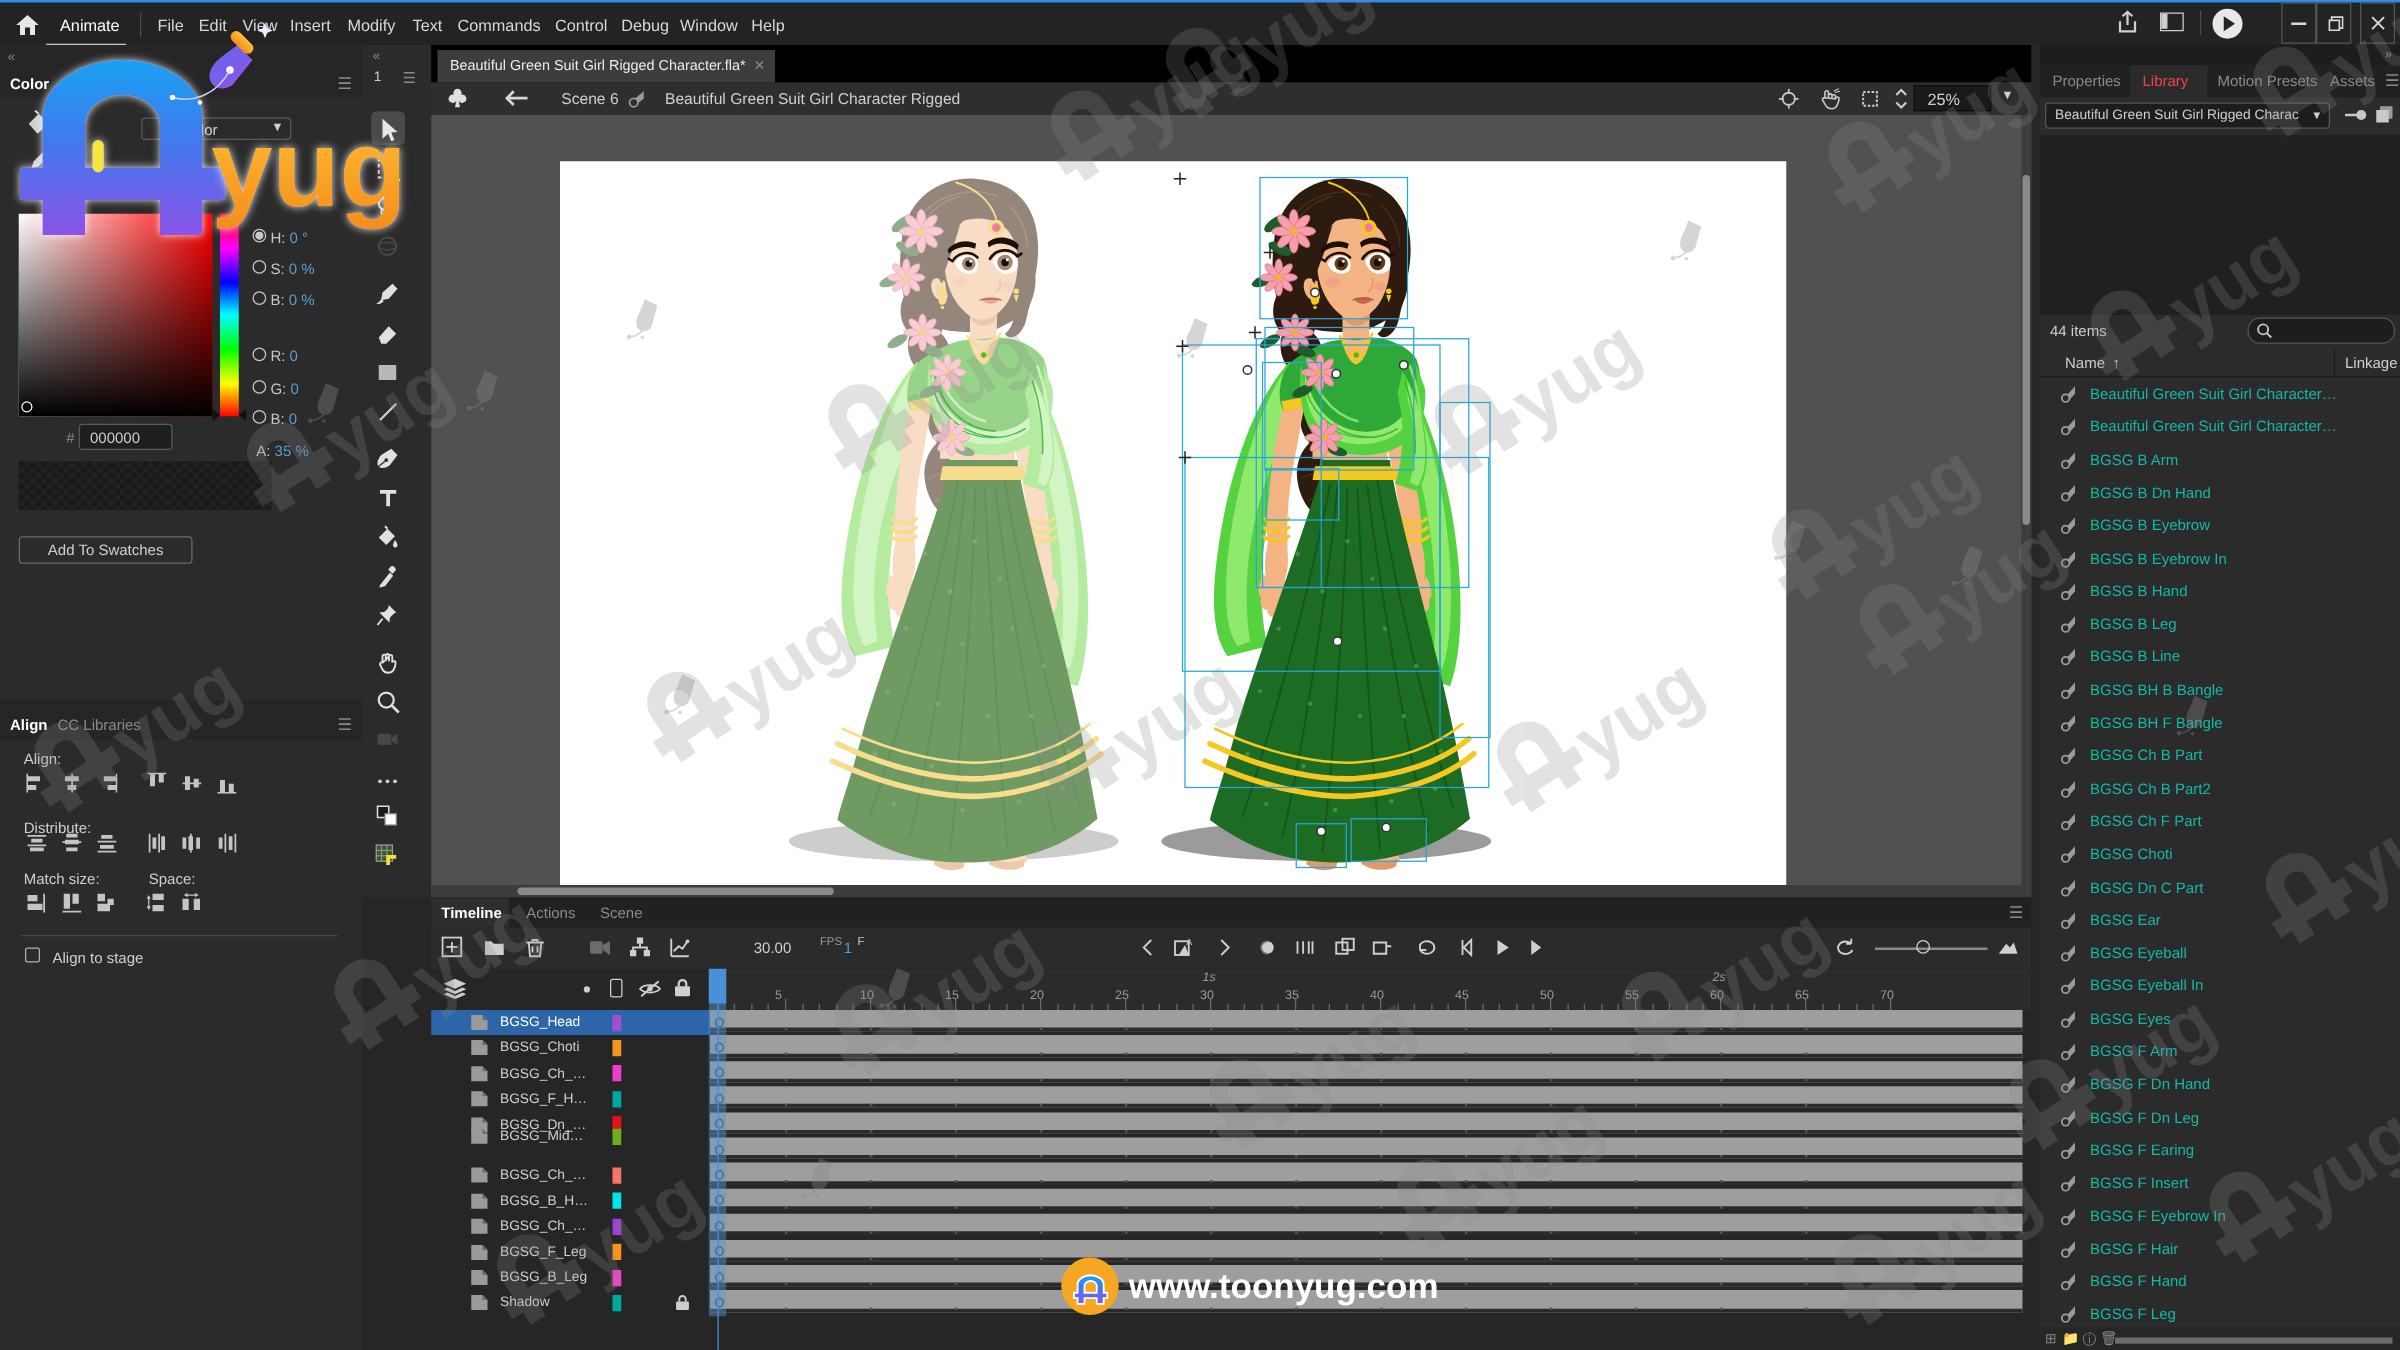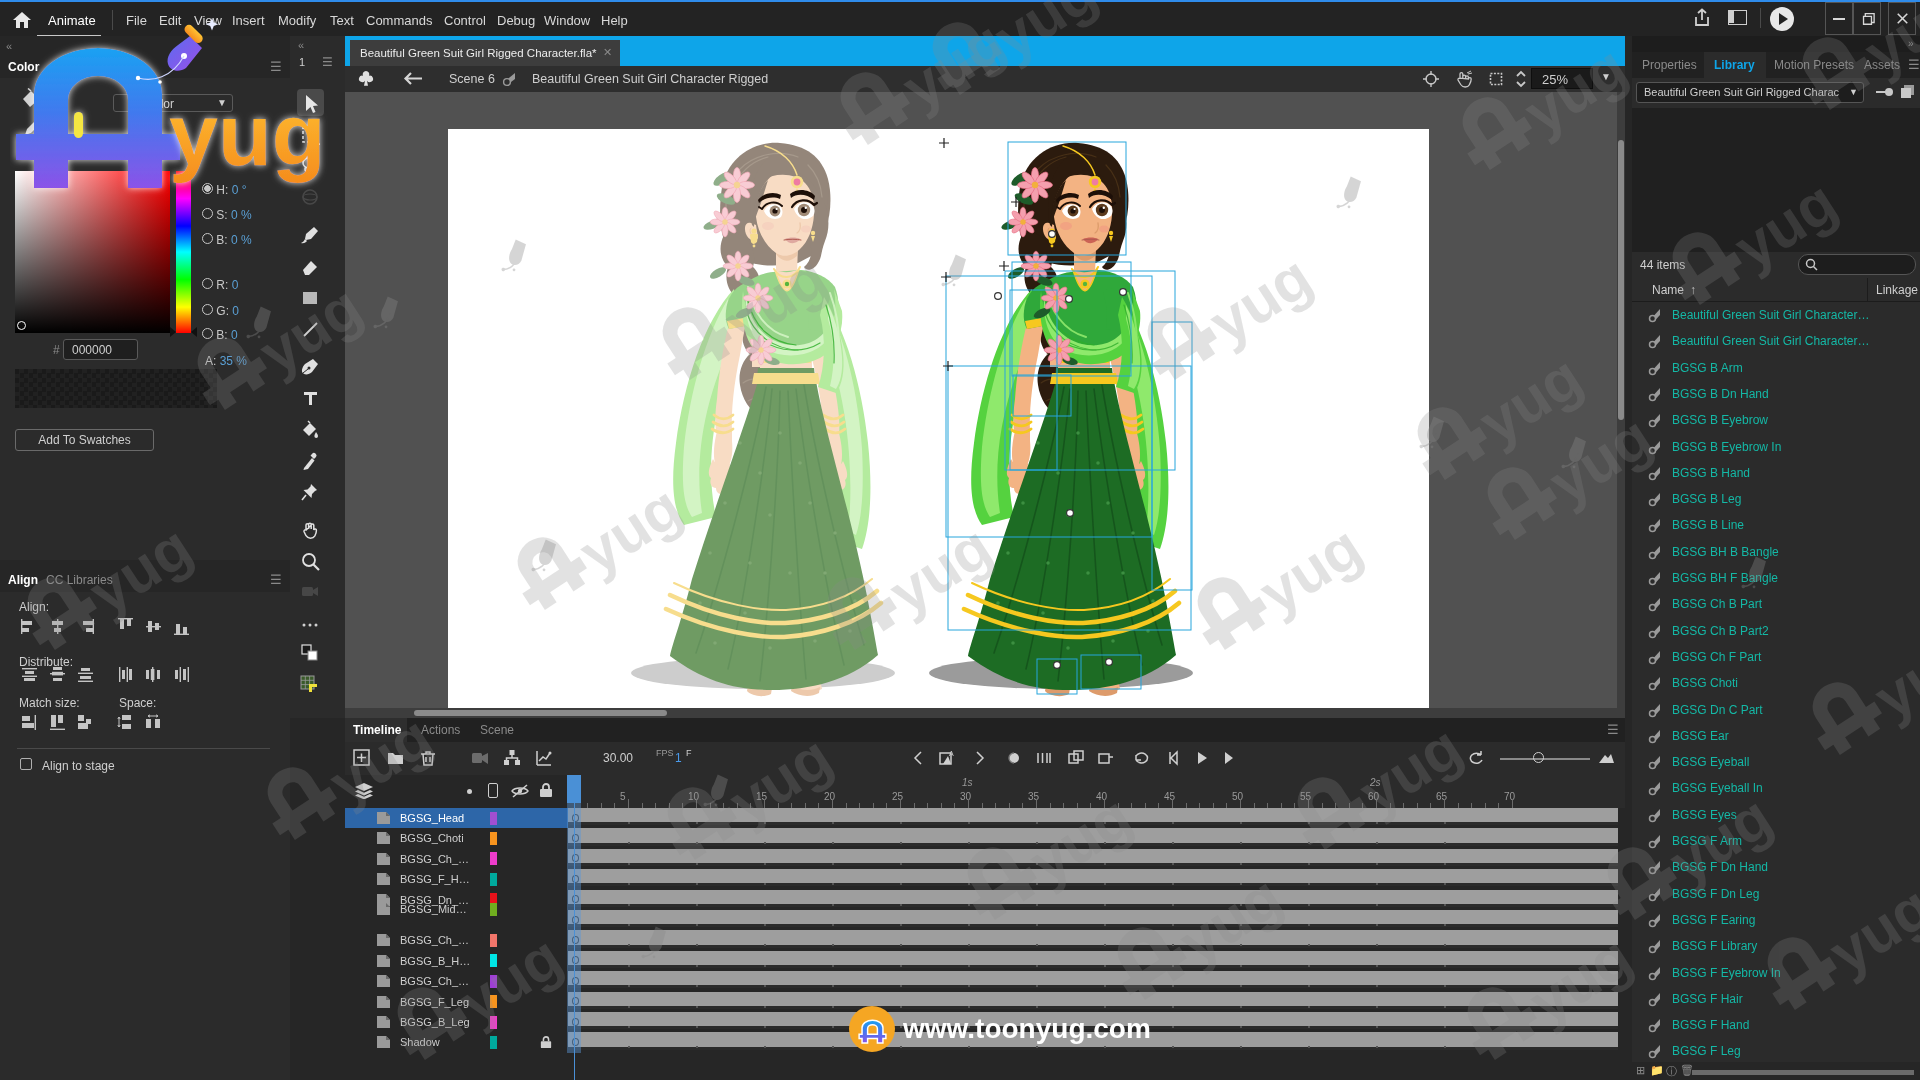--- a/index.html
+++ b/index.html
@@ -1,21 +1,21 @@
 <!DOCTYPE html>
 <html><head><meta charset="utf-8">
 <style>
 *{margin:0;padding:0;box-sizing:border-box}
 html,body{width:1920px;height:1080px;overflow:hidden;background:#262626;font-family:"Liberation Sans",sans-serif;}
 .abs{position:absolute}
 .txt{color:#cfcfcf;font-size:12px;white-space:nowrap}
 .dim{color:#8a8a8a}
 #menubar{left:0;top:0;width:1920px;height:36px;background:#232323;border-top:2px solid #2f8ceb}
 #menubar .mi{position:absolute;top:11px;font-size:13px;color:#d8d8d8}
-#docbar{left:345px;top:36px;width:1280px;height:30px;background:#0ea5e9}
+#docbar{left:345px;top:36px;width:1280px;height:30px;background:#000000}
 #editbar{left:345px;top:66px;width:1280px;height:26px;background:#2e2e2e}
 #canvas{left:345px;top:92px;width:1280px;height:626px;background:#515151}
 #stage{left:103px;top:37px;width:981px;height:579px;background:#fff}
 #lpanelA{left:0;top:36px;width:290px;height:524px;background:#2b2b2b}
 #lpanelB{left:0;top:560px;width:290px;height:520px;background:#2b2b2b}
 #tools{left:290px;top:36px;width:55px;height:682px;background:#2b2b2b}
 #timeline{left:345px;top:718px;width:1280px;height:362px;background:#262626}
 #library{left:1632px;top:36px;width:288px;height:1044px;background:#2b2b2b}
 .tabrow{background:#212121}
 .chip{position:absolute;width:7px;height:13px}
@@ -1125,21 +1125,21 @@
     </div>
 </div>
 
 <div id="library" class="abs">
  <div class="abs" style="left:0;top:0;width:288px;height:16px;background:#1d1d1d">
       <span class="abs dim" style="left:276px;top:2px;font-size:10px">»</span>
     </div>
  <div class="abs tabrow" style="left:0;top:16px;width:288px;height:26px;background:#212121">
   <span class="abs dim" style="left:10px;top:6px;font-size:12px">Properties</span>
   <div class="abs" style="left:72px;top:0;width:62px;height:26px;background:#2b2b2b"></div>
-  <span class="abs" style="left:82px;top:6px;font-size:12px;color:#0ea5e9;font-weight:bold">Library</span>
+  <span class="abs" style="left:82px;top:6px;font-size:12px;color:#ef4444;font-weight:normal">Library</span>
   <span class="abs dim" style="left:142px;top:6px;font-size:12px">Motion Presets</span>
   <span class="abs dim" style="left:232px;top:6px;font-size:12px">Assets</span>
   <span class="abs dim" style="left:276px;top:5px;font-size:13px">☰</span>
  </div>
  <div class="abs" style="left:0;top:42px;width:288px;height:30px;background:#2b2b2b">
   <div class="abs" style="left:4px;top:4px;width:228px;height:21px;background:#1d1d1d;border:1px solid #555;border-radius:3px">
    <span class="abs txt" style="left:7px;top:3px;font-size:11px;width:196px;overflow:hidden">Beautiful Green Suit Girl Rigged Charac…</span>
    <span class="abs txt" style="left:212px;top:4px;font-size:9px">▼</span>
   </div>
   <svg class="abs" style="left:244px;top:8px" width="18" height="12" viewBox="0 0 18 12">
@@ -1334,21 +1334,21 @@
           <path d="M3 13 L13 2 L13 8 L7 14.5z" fill="#9a9a9a"></path>
           <circle cx="5.5" cy="11.5" r="3" fill="#2b2b2b" stroke="#9a9a9a" stroke-width="1.5"></circle>
         </svg>
         <span style="position:absolute;left:40px;top:6px">BGSG F Earing</span>
       </div>
       <div class="librow" style="top:631.2px">
         <svg style="position:absolute;left:15px;top:5px" width="18" height="16" viewBox="0 0 18 16">
           <path d="M3 13 L13 2 L13 8 L7 14.5z" fill="#9a9a9a"></path>
           <circle cx="5.5" cy="11.5" r="3" fill="#2b2b2b" stroke="#9a9a9a" stroke-width="1.5"></circle>
         </svg>
-        <span style="position:absolute;left:40px;top:6px">BGSG F Library</span>
+        <span style="position:absolute;left:40px;top:6px">BGSG F Insert</span>
       </div>
       <div class="librow" style="top:657.5px">
         <svg style="position:absolute;left:15px;top:5px" width="18" height="16" viewBox="0 0 18 16">
           <path d="M3 13 L13 2 L13 8 L7 14.5z" fill="#9a9a9a"></path>
           <circle cx="5.5" cy="11.5" r="3" fill="#2b2b2b" stroke="#9a9a9a" stroke-width="1.5"></circle>
         </svg>
         <span style="position:absolute;left:40px;top:6px">BGSG F Eyebrow In</span>
       </div>
       <div class="librow" style="top:683.8000000000001px">
         <svg style="position:absolute;left:15px;top:5px" width="18" height="16" viewBox="0 0 18 16">

